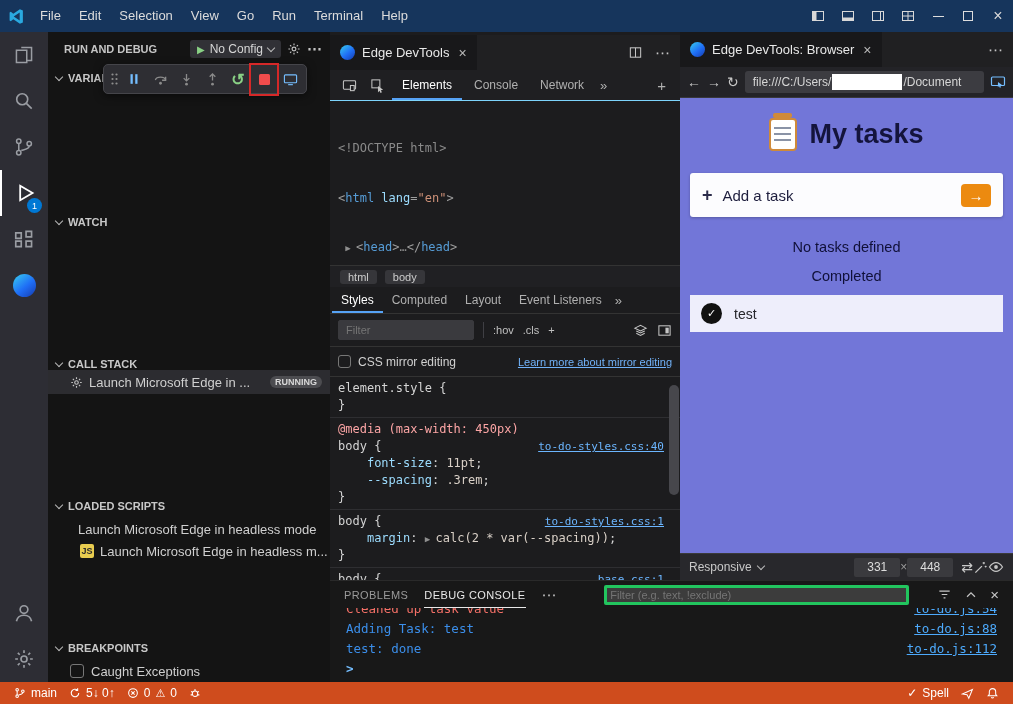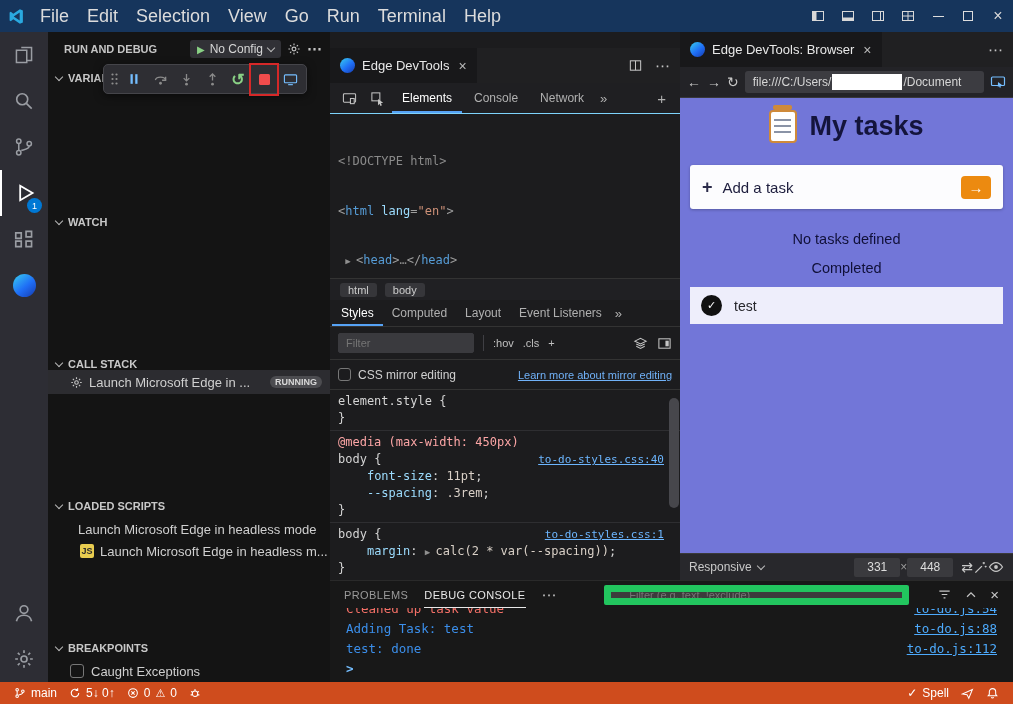--- a/index.html
+++ b/index.html
@@ -4,21 +4,21 @@
 <style>
   *{margin:0;padding:0;box-sizing:border-box}
   html,body{width:1013px;height:704px;overflow:hidden;background:#1c1c1e;font-family:"Liberation Sans",sans-serif}
   .app{position:relative;width:1013px;height:704px;color:#cccccc;font-size:13px}
   svg{display:block}
   .ico{display:inline-flex;align-items:center;justify-content:center;color:#c5c5c5}
 
   
   .titlebar{position:absolute;top:0;left:0;right:0;height:32px;background:#16355c;display:flex;align-items:center;padding-left:8px}
   .menus{display:flex;align-items:center;margin-left:6px}
-  .menu{padding:0 9px;font-size:18px;color:#dcdcdc;line-height:32px}
+  .menu{padding:0 9px;font-size:13px;color:#dcdcdc;line-height:32px}
   .win-title{position:absolute;left:0;right:0;text-align:center;font-size:12.5px;color:#e8e8e8;pointer-events:none}
   .win-controls{position:absolute;right:0;top:0;height:32px;display:flex;align-items:center}
   .wc{width:30px;height:32px;display:flex;align-items:center;justify-content:center;color:#d8d8d8}
   .wc-min{width:11px;height:1px;background:#ddd}
   .wc-max{width:10px;height:10px;border:1.2px solid #ddd}
   .wc-close{font-size:16px}
 
   
   .activitybar{position:absolute;top:32px;left:0;width:48px;bottom:22px;background:#2d2d34;display:flex;flex-direction:column}
   .aslot{position:relative;height:46px;display:flex;align-items:center;justify-content:center;color:#9a9da3}
@@ -48,21 +48,21 @@
 
   
   .dbg-toolbar{position:absolute;top:64px;left:103px;height:30px;display:flex;align-items:center;padding:0 3px;background:#2e2e33;border:1px solid #45454a;border-radius:5px;box-shadow:0 2px 8px rgba(0,0,0,.5);z-index:60}
   .dslot{width:26px;height:26px;display:flex;align-items:center;justify-content:center}
   .dgrip{width:14px}
   .stop-sq{width:11px;height:11px;background:#f14c4c;border-radius:1.5px}
   .restart-g{color:#89d185;font-size:16px;font-weight:bold}
   .red-annot{position:absolute;left:145px;top:-2px;width:30px;height:33px;border:2px solid #d62828;pointer-events:none}
 
   
-  .ed-left{position:absolute;top:48px;left:330px;width:350px;height:548px;background:#1c1c1e;overflow:hidden}
+  .ed-left{position:absolute;top:35px;left:330px;width:350px;height:548px;background:#1c1c1e;overflow:hidden}
   .tabbar{height:35px;background:#202022;display:flex;align-items:center}
   .etab{height:100%;display:flex;align-items:center;gap:7px;padding:0 10px;background:#18181a;color:#e8e8e8;font-size:13px}
   .edge-ico{width:15px;height:15px;border-radius:50%;background:linear-gradient(140deg,#36c5f0 5%,#1f6ef6 55%,#1741b5 95%)}
   .tab-x{color:#b9b9b9;font-size:14px;margin-left:2px}
   .tab-actions{margin-left:auto;display:flex;align-items:center;gap:12px;margin-right:10px;color:#c5c5c5}
   .dt-toolbar{height:31px;display:flex;align-items:center;border-bottom:1px solid #7dd3fc;padding:0 6px;gap:2px;background:#1f1f22}
   .dtab{height:100%;display:flex;align-items:center;padding:0 10px;font-size:12px;color:#b0b0b0}
   .dtab.active{color:#fff;box-shadow:inset 0 -2px 0 #56a2f5}
   .dt-more{color:#b0b0b0;margin-left:4px}
   .dt-plus{margin-left:auto;margin-right:8px;color:#b0b0b0;font-size:15px}
@@ -90,21 +90,21 @@
   .sb-track{position:absolute;right:1px;top:346px;bottom:3px;width:10px}
   .sb-thumb{position:absolute;top:4px;left:0;width:10px;height:110px;background:#47474c;border-radius:5px}
 
   
   .ed-right{position:absolute;top:32px;left:680px;width:333px;height:548px;background:#1c1c1e;overflow:hidden}
   .navbar{height:31px;display:flex;align-items:center;gap:6px;padding:0 7px;border-bottom:1px solid #38383c;background:#232327}
   .navg{font-size:14px;color:#c8c8c8}
   .urlbox{flex:1;height:22px;background:#3c3c41;border-radius:3px;display:flex;align-items:center;padding:0 8px;font-size:12px;color:#d6d6d6;overflow:hidden;white-space:nowrap}
   .redact{display:inline-block;width:70px;height:16px;background:#ffffff;margin:0 1px;flex:none}
   .viewport{height:455px;background:#7276d8;overflow:hidden}
-  .vp-head{display:flex;align-items:center;justify-content:center;gap:12px;margin-top:12px}
+  .vp-head{display:flex;align-items:center;justify-content:center;gap:12px;margin-top:20px}
   .notepad{position:relative;width:28px;height:33px;background:#fff;border:2px solid #cf8a3a;border-radius:4px}
   .notepad::before{content:"";position:absolute;left:3px;top:7px;width:17px;height:2px;background:#8a93a6;box-shadow:0 6px 0 #8a93a6,0 12px 0 #8a93a6}
   .notepad::after{content:"";position:absolute;left:2px;top:-7px;width:19px;height:5px;background:#cf8a3a;border-radius:2px}
   .vp-title{font-size:27px;font-weight:bold;color:#14143c}
   .vp-card{margin:22px 10px 0;height:44px;background:#fcfcfe;border-radius:3px;display:flex;align-items:center;padding:0 12px;box-shadow:0 1px 3px rgba(0,0,0,.25)}
   .vp-plus{font-size:18px;font-weight:bold;color:#2b2b4a;margin-right:10px}
   .vp-add{font-size:15px;color:#1d1d3d}
   .arrow-btn{margin-left:auto;width:30px;height:23px;background:#ec8a10;border-radius:4px;color:#fff;display:flex;align-items:center;justify-content:center;font-size:15px;font-weight:bold}
   .vp-empty{margin-top:22px;text-align:center;font-size:14.5px;color:#101038}
   .vp-completed{margin-top:13px;text-align:center;font-size:14.5px;color:#101038}
@@ -113,21 +113,21 @@
   .task-name{font-size:14px;color:#26262b}
   .devicebar{height:27px;background:#28282c;border-top:1px solid #3a3a3a;display:flex;align-items:center;gap:0;padding:0 9px;font-size:12px;color:#c8c8c8}
   .dim{width:46px;height:19px;background:#3a3a3e;border-radius:2px;display:flex;align-items:center;justify-content:center;font-size:12px;color:#ddd}
   .mulx{color:#9a9a9a}
 
   
   .panel{position:absolute;top:580px;left:330px;right:0;height:102px;background:#181818;border-top:1px solid #2a2a2a}
   .panel-head{height:27px;display:flex;align-items:center;padding:0 14px;gap:16px}
   .ptab{height:100%;display:flex;align-items:center;font-size:11px;letter-spacing:.4px;color:#9a9a9a}
   .ptab.active{color:#e8e8e8;box-shadow:inset 0 -1px 0 #e8e8e8}
-  .pflt{width:305px;height:20px;background:#3c3c3c;border:7px solid #22c55e;border-radius:2px;color:#bbb;font-size:11px;padding:0 18px;outline:none}
+  .pflt{width:305px;height:20px;background:#3c3c3c;border:3px solid #22c55e;border-radius:2px;color:#bbb;font-size:11px;padding:0 3px;outline:none}
   .picons{display:flex;align-items:center;gap:12px;margin-left:12px;color:#c8c8c8}
   .console{height:74px;overflow:hidden;font-family:"DejaVu Sans Mono","Liberation Mono",monospace;font-size:12.5px}
   .clines{margin-top:-9px}
   .cline{display:flex;align-items:flex-end;padding:0 16px;height:20px;line-height:20px;white-space:pre}
   .err{color:#f47067}.info{color:#3b8eea}
   .clink{margin-left:auto;color:#4daafc;text-decoration:underline}
   .cprompt{color:#75beff;padding:0 16px;height:20px;line-height:20px;font-weight:bold}
 
   
   .statusbar{position:absolute;left:0;right:0;bottom:0;height:22px;background:#cf4c1d;display:flex;align-items:center;padding:0 8px;color:#fff}

